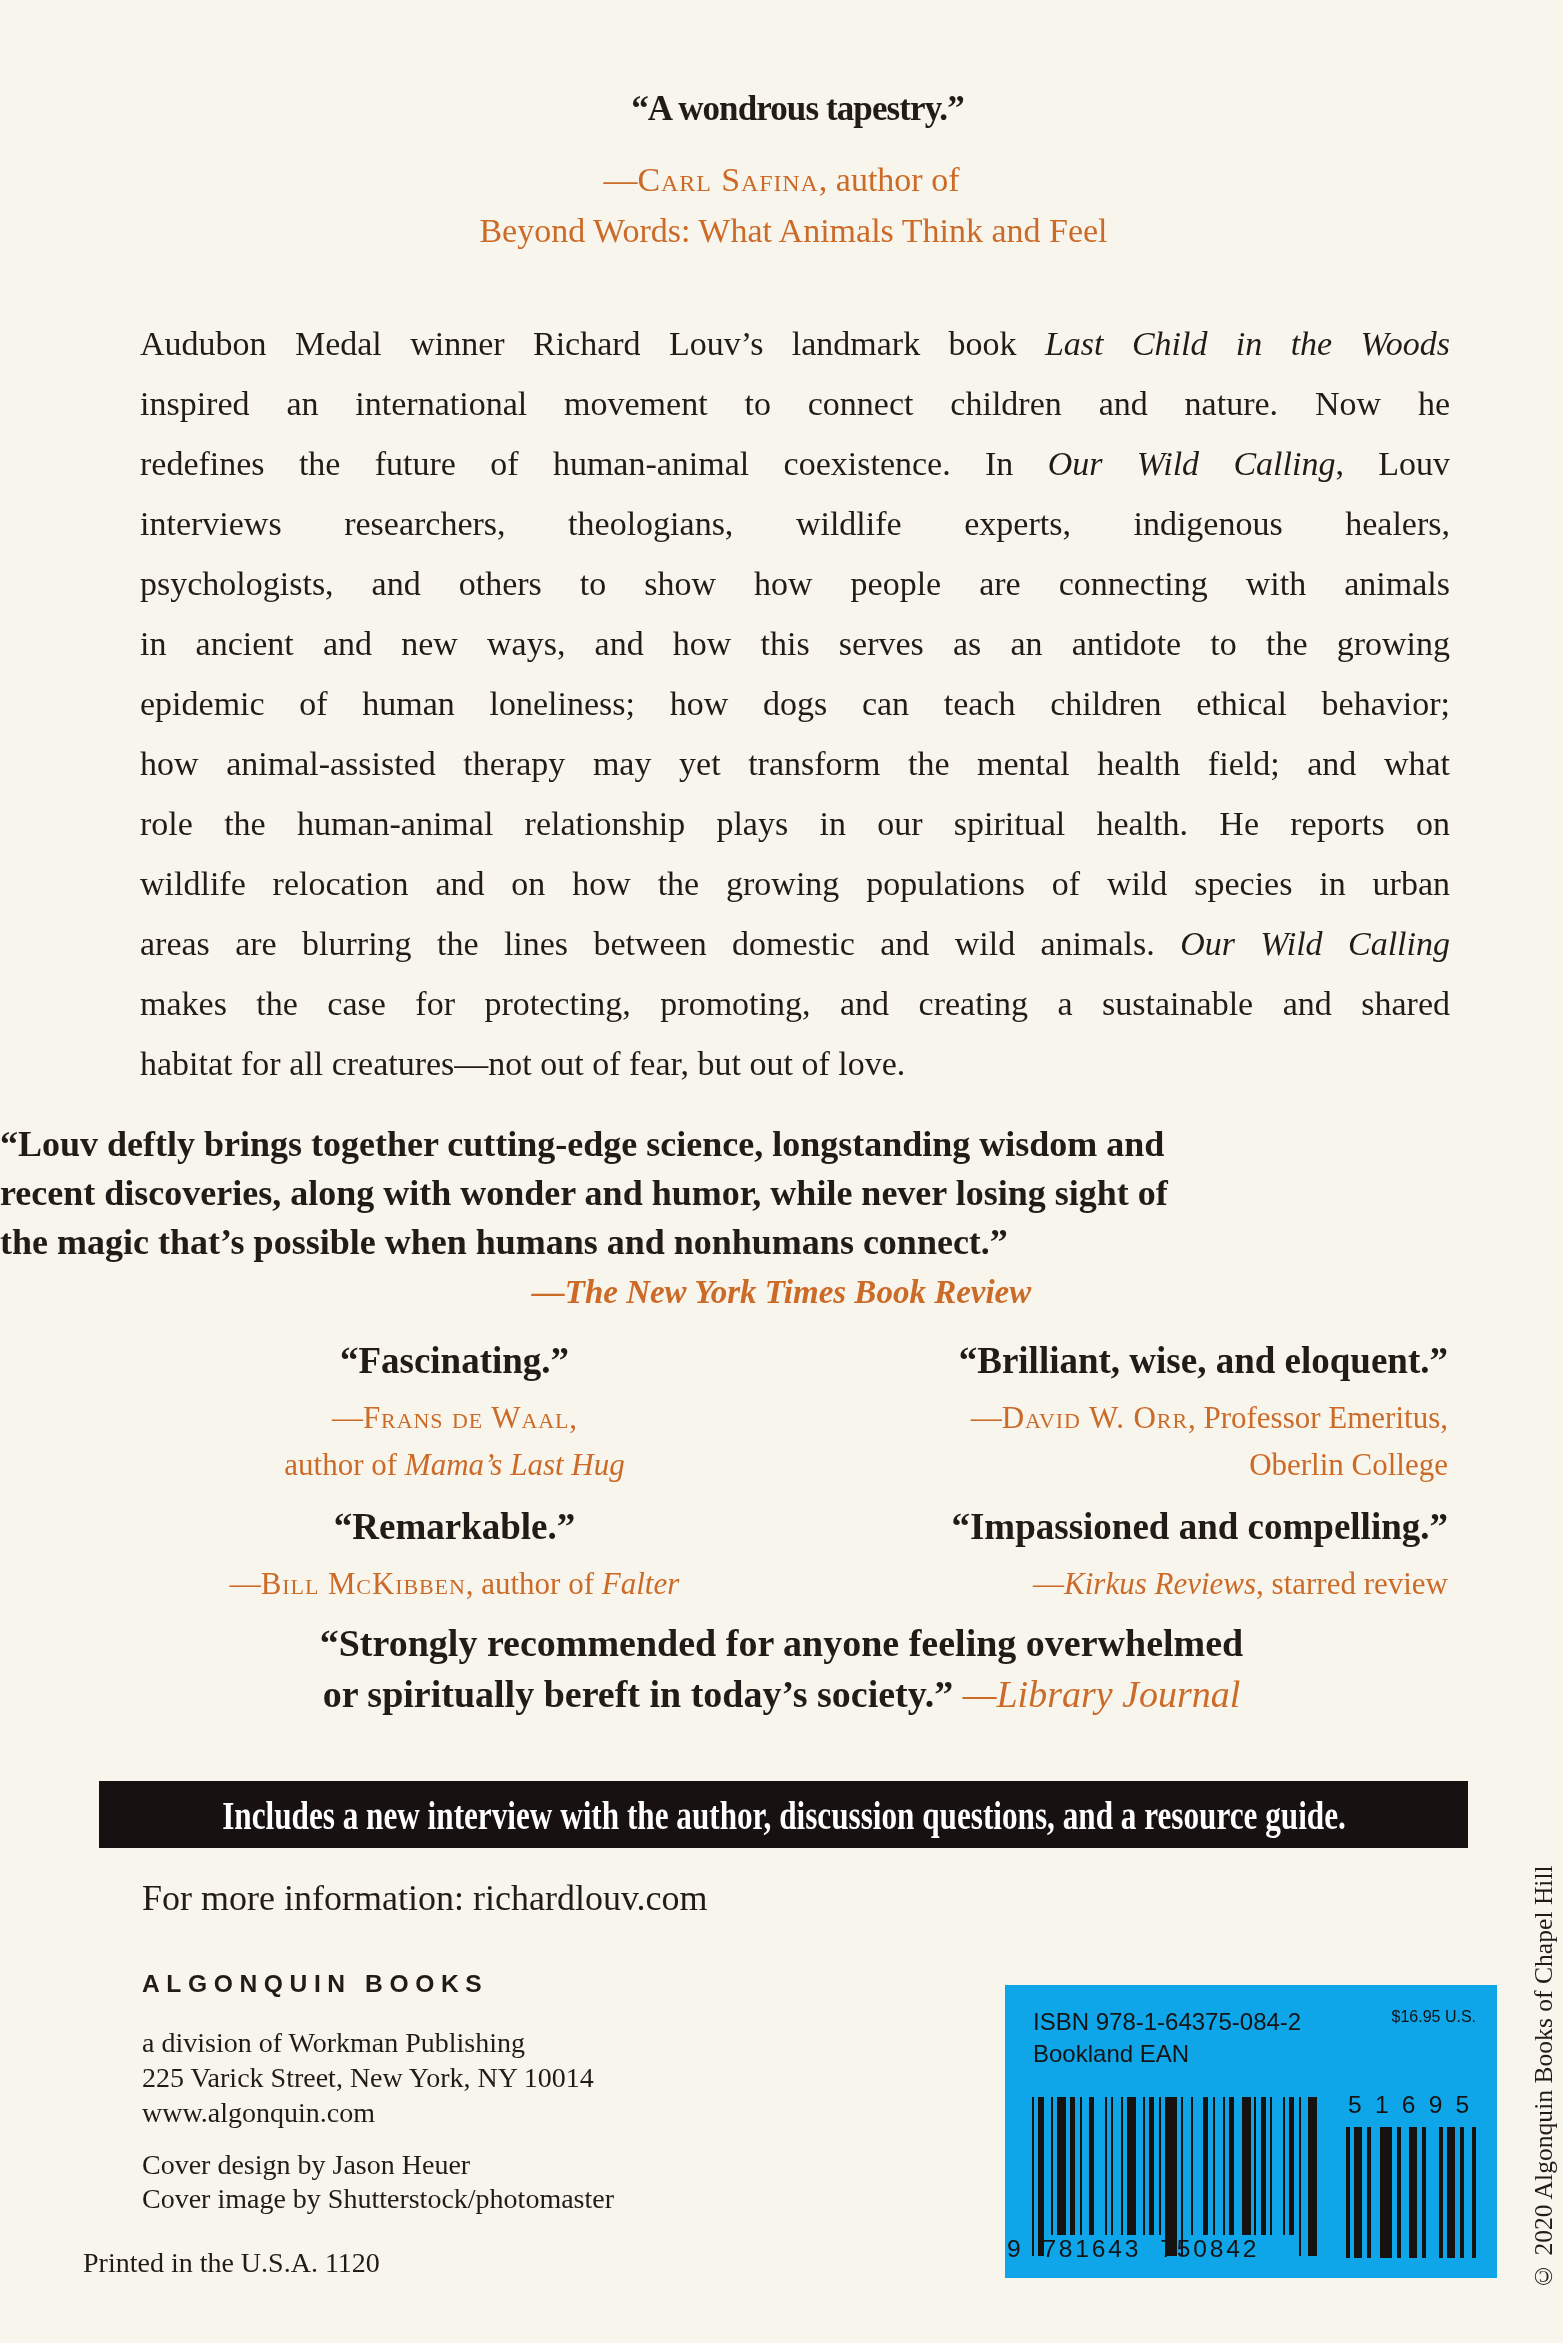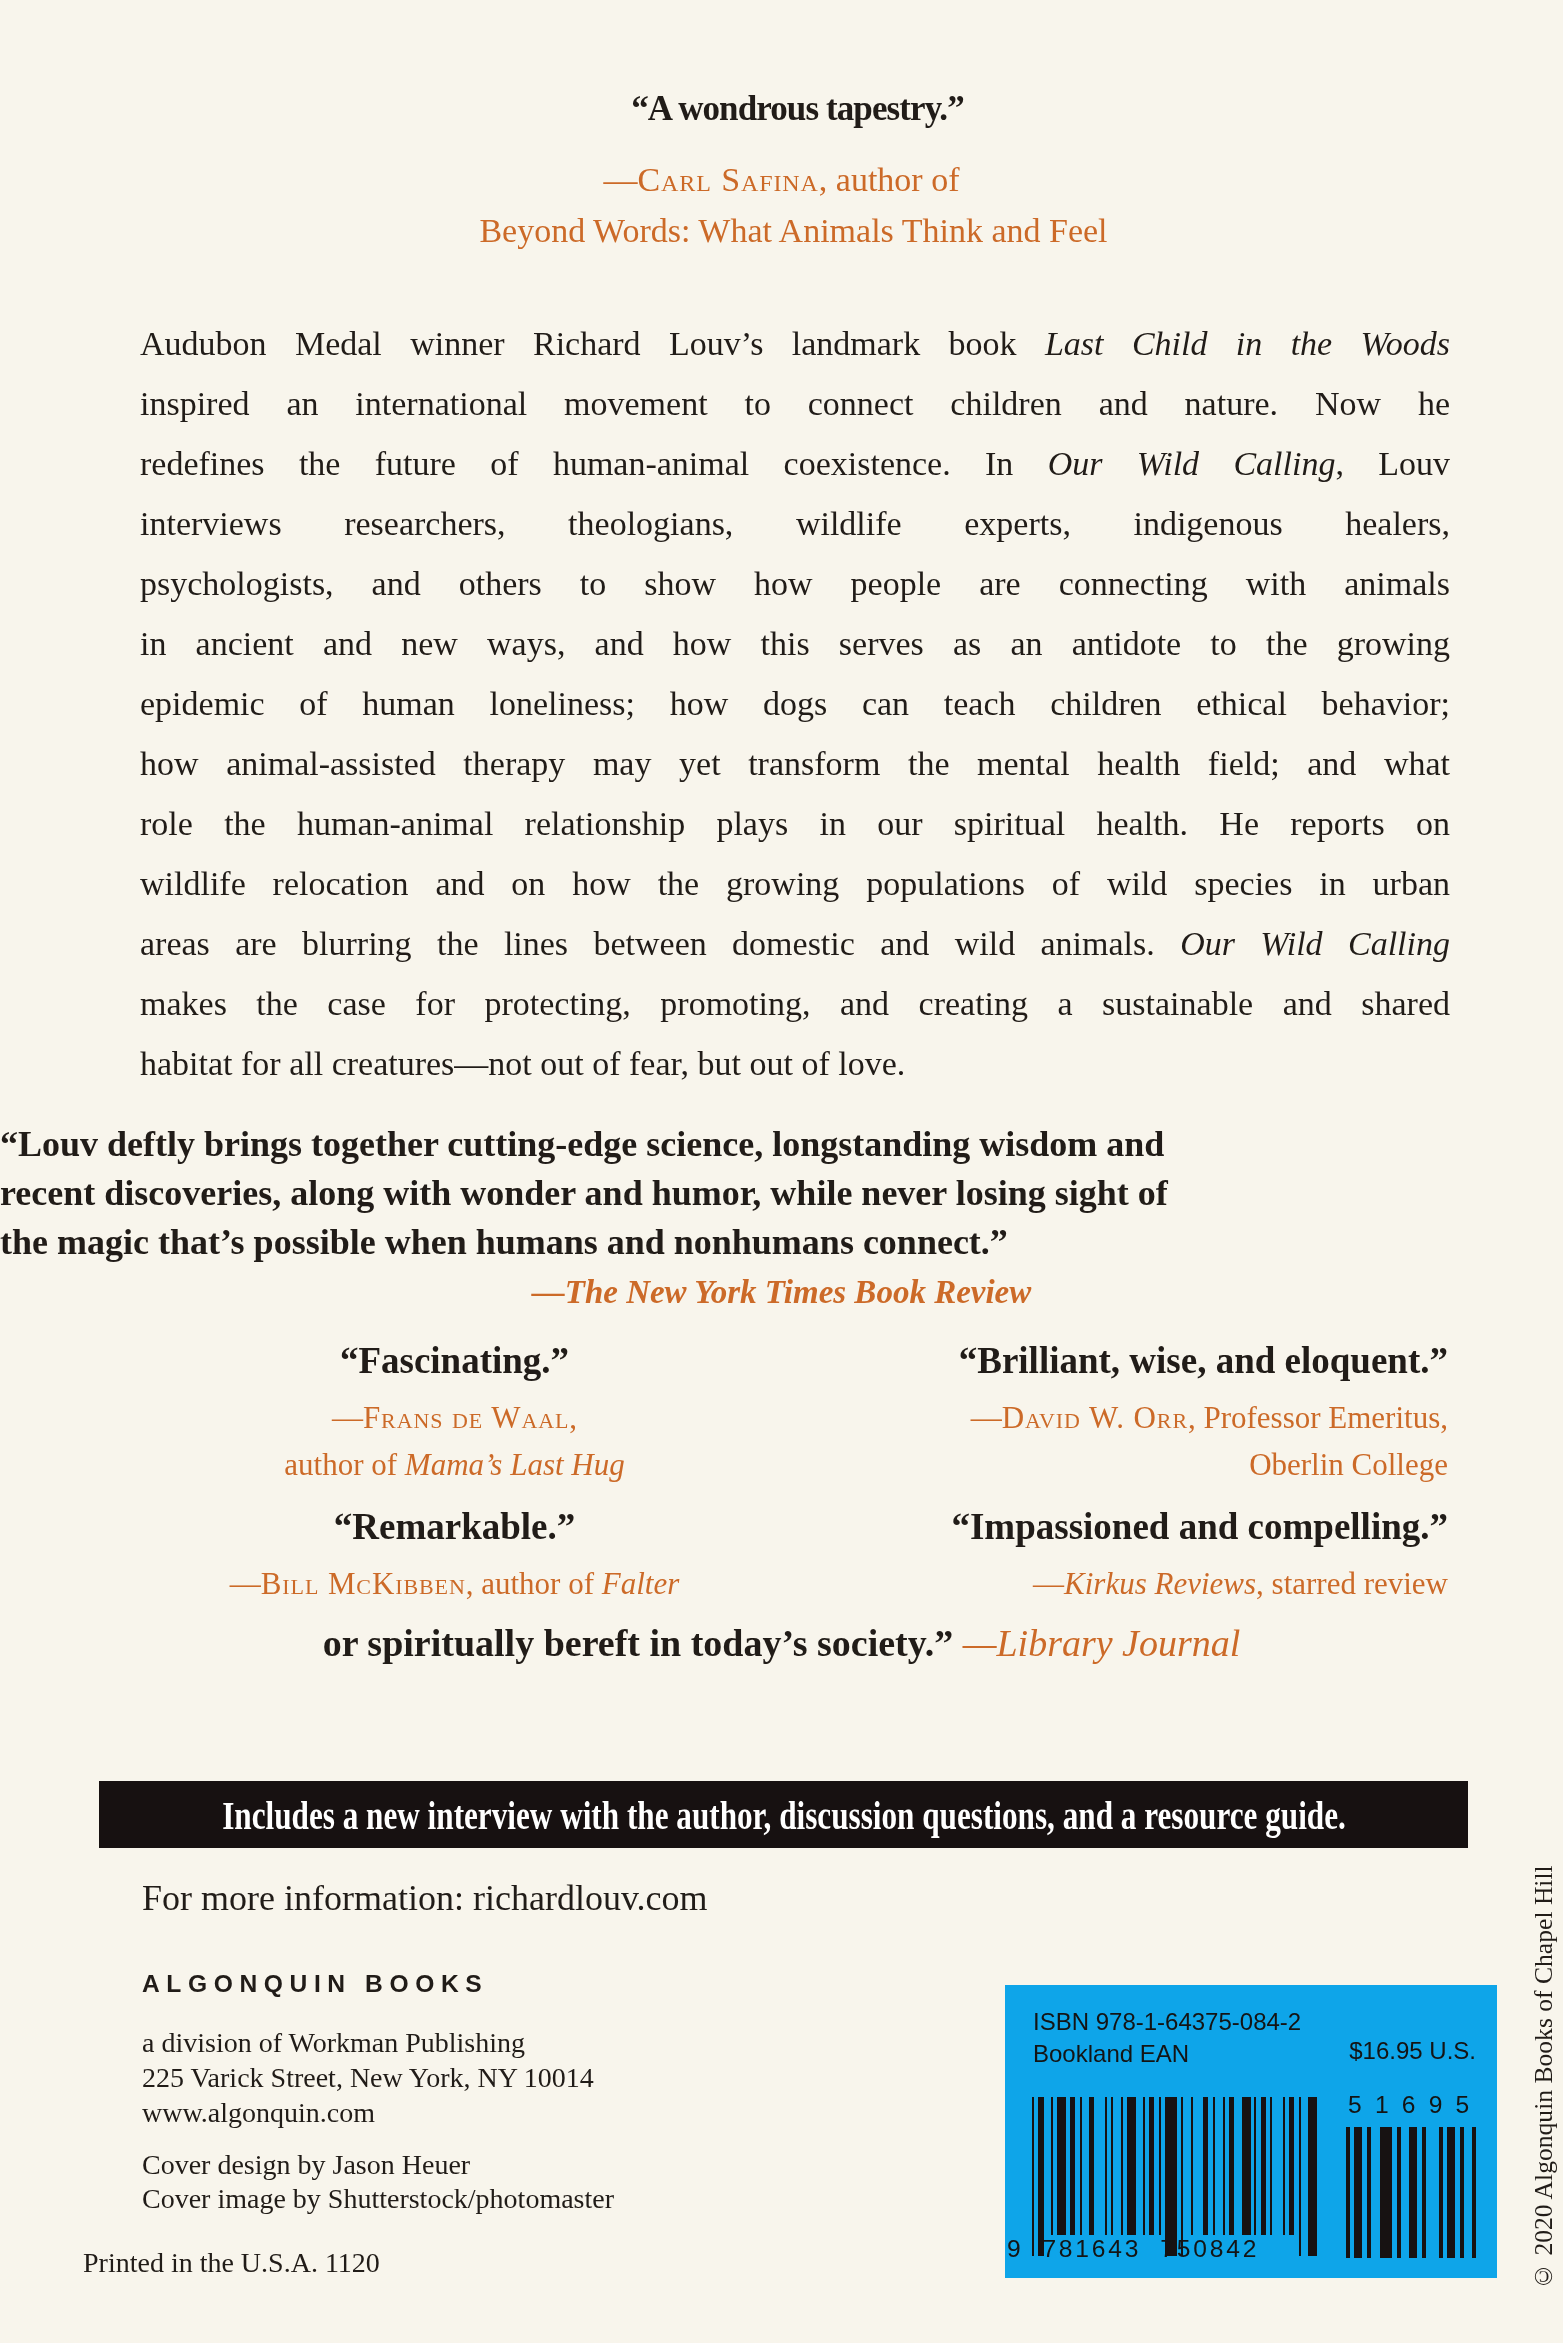--- a/index.html
+++ b/index.html
@@ -58,21 +58,21 @@
     font-size:24.6px;letter-spacing:6.6px;}
   .pub-line{left:142px;font-size:28px;margin-top:15px;}
 
   .printed{top:2247px;left:83px;font-size:28px;}
 
   
   .bcbox{top:1985px;left:1005px;width:492px;height:293px;background:#0ea5e9;
     font-family:"Liberation Sans",sans-serif;color:#141414;}
   .bc-isbn{position:absolute;left:28px;top:23px;font-size:24px;}
   .bc-label{position:absolute;left:28px;top:55px;font-size:24px;}
-  .bc-price{position:absolute;right:21px;top:23px;font-size:24px;margin-top:29px;}
+  .bc-price{position:absolute;right:21px;top:23px;font-size:16px;}
   .bars{position:absolute;}
   .bars .bar{position:absolute;top:0;background:#171212;}
   .bc-digits{position:absolute;left:1.9px;top:250px;font-size:24.6px;letter-spacing:2.8px;display:flex;gap:19px;}
   .bc-supp-digits{position:absolute;left:343px;top:106px;font-size:24.6px;letter-spacing:13.2px;}
 
   
   .vert{right:3.8px;top:1836px;height:485px;writing-mode:vertical-rl;transform:rotate(180deg);
     font-size:25.6px;text-align:center;}
 </style>
 </head>
@@ -133,20 +133,21 @@
     </div>
     <div class="cell-r">
       <div class="rev-quote">“Impassioned and compelling.”</div>
       <div class="rev-attr">
         <div><span>—</span><span class="it">Kirkus Reviews</span><span>, starred review</span></div>
       </div>
     </div>
   </div>
 
   <div class="abs library">
+    <div class="lib-line">“Strongly recommended for anyone feeling overwhelmed</div>
     <div class="lib-line"><span>or spiritually bereft in today’s society.” </span><span class="it or nw">—Library Journal</span></div>
   </div>
 
   <div class="abs banner">
     <span class="banner-text">Includes a new interview with the author, discussion questions, and a resource guide.</span>
   </div>
 
   <div class="abs info-line">For more information: richardlouv.com</div>
 
   <div class="abs pub-name">ALGONQUIN BOOKS</div>

